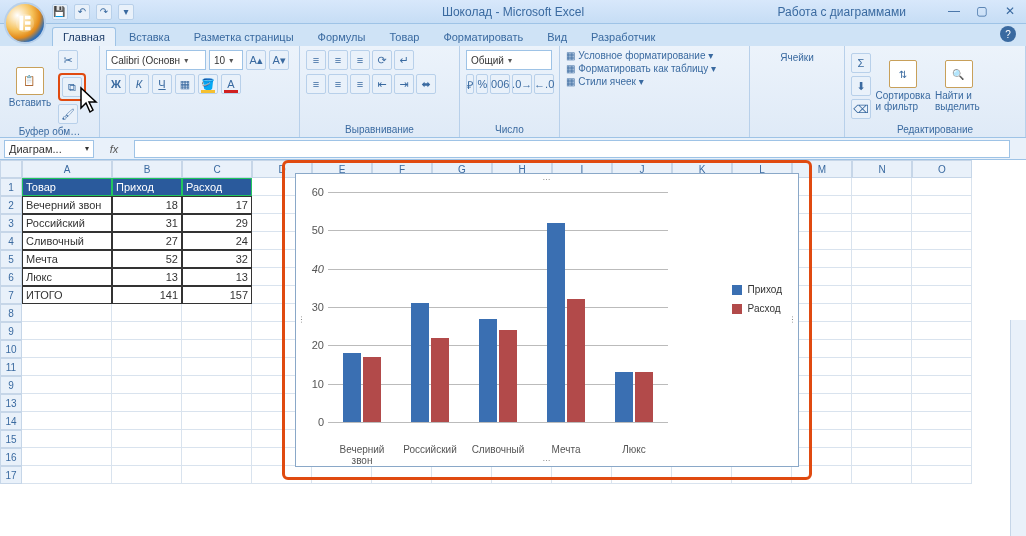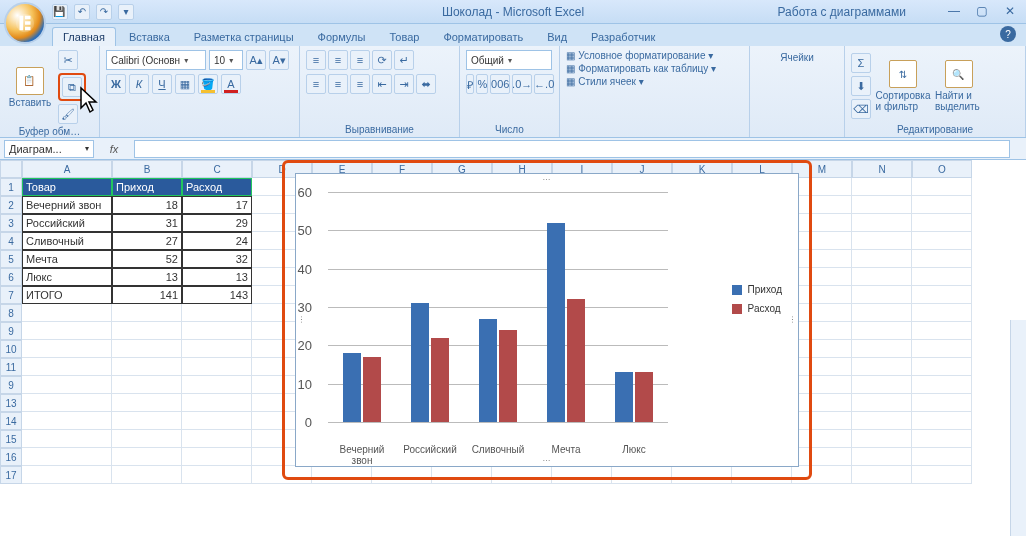--- a/index.html
+++ b/index.html
@@ -55,21 +55,21 @@
   .cell{border-right:1px solid #d9e3ee;border-bottom:1px solid #d9e3ee;font-size:11px;padding:0 3px;overflow:hidden;white-space:nowrap;display:flex;align-items:center}
   .hdrcell{background:#2a5a9c;color:#fff;font-weight:normal;border:1px solid #22c55e}
   .datacell{border:1px solid #333;background:#fff}
   .num{justify-content:flex-end}
   
   .chartwrap{position:absolute;left:260px;top:0;width:530px;height:320px;border:3px solid #e04a10;border-radius:6px}
   .chartobj{position:absolute;left:10px;top:10px;right:10px;bottom:10px;background:#fff;border:1px solid #8aa8c8}
   .drag-dots{position:absolute;font-size:8px;color:#888;letter-spacing:1px}
   .plot{position:absolute;left:32px;top:18px;width:340px;height:230px}
   .gridline{position:absolute;left:0;right:0;height:1px;background:#bbb}
-  .ytick{position:absolute;right:356px;font-size:13px;color:#555;transform:translateY(-50%)}
+  .ytick{position:absolute;right:344px;font-size:11px;color:#555;transform:translateY(-50%)}
   .barpair{position:absolute;bottom:0;display:flex;gap:2px;align-items:flex-end}
   .bar1{width:18px;background:#3a6fb2}
   .bar2{width:18px;background:#b24a4a}
   .xlab{position:absolute;top:252px;font-size:10px;color:#555;text-align:center;width:60px;transform:translateX(-50%)}
   .legend{position:absolute;right:16px;top:110px;font-size:10px;color:#333}
   .legrow{display:flex;align-items:center;gap:6px;margin-bottom:8px}
   .swatch{width:10px;height:10px}
   .scroll-v{position:absolute;right:0;top:160px;bottom:0;width:16px;background:#e9f1fa;border-left:1px solid #c6d6e8}
 </style>
 </head>
@@ -382,21 +382,21 @@
           <div class="cell" style="width: 60px;"></div>
           <div class="cell" style="width: 60px;"></div>
           <div class="cell" style="width: 60px;"></div>
           <div class="cell" style="width: 60px;"></div>
           <div class="cell" style="width: 60px;"></div>
           <div class="cell" style="width: 60px;"></div>
         </div>
         <div class="gridrow">
           <div class="cell datacell" style="width: 90px;">ИТОГО</div>
           <div class="cell datacell num" style="width: 70px;">141</div>
-          <div class="cell datacell num" style="width: 70px;">143</div>
+          <div class="cell datacell num" style="width: 70px;">157</div>
           <div class="cell" style="width: 60px;"></div>
           <div class="cell" style="width: 60px;"></div>
           <div class="cell" style="width: 60px;"></div>
           <div class="cell" style="width: 60px;"></div>
           <div class="cell" style="width: 60px;"></div>
           <div class="cell" style="width: 60px;"></div>
           <div class="cell" style="width: 60px;"></div>
           <div class="cell" style="width: 60px;"></div>
           <div class="cell" style="width: 60px;"></div>
           <div class="cell" style="width: 60px;"></div>
@@ -584,21 +584,21 @@
         <div class="plot" id="plot">
             <div class="gridline" style="top: 230px;"></div>
             <div class="ytick" style="top: 230px;">0</div>
             <div class="gridline" style="top: 191.667px;"></div>
             <div class="ytick" style="top: 191.667px;">10</div>
             <div class="gridline" style="top: 153.333px;"></div>
             <div class="ytick" style="top: 153.333px;">20</div>
             <div class="gridline" style="top: 115px;"></div>
             <div class="ytick" style="top: 115px;">30</div>
             <div class="gridline" style="top: 76.6667px;"></div>
-            <div class="ytick" style="top: 76.6667px;">40</div>
+            <div class="ytick" style="top: 76.6667px; font-style: italic;">40</div>
             <div class="gridline" style="top: 38.3333px;"></div>
             <div class="ytick" style="top: 38.3333px;">50</div>
             <div class="gridline" style="top: 0px;"></div>
             <div class="ytick" style="top: 0px;">60</div>
             <div class="barpair" style="left: 15px;">
               <div class="bar1" style="height: 69px;"></div>
               <div class="bar2" style="height: 65.1667px;"></div>
             </div>
             <div class="xlab" style="left: 34px;">Вечерний звон</div>
             <div class="barpair" style="left: 83px;">

